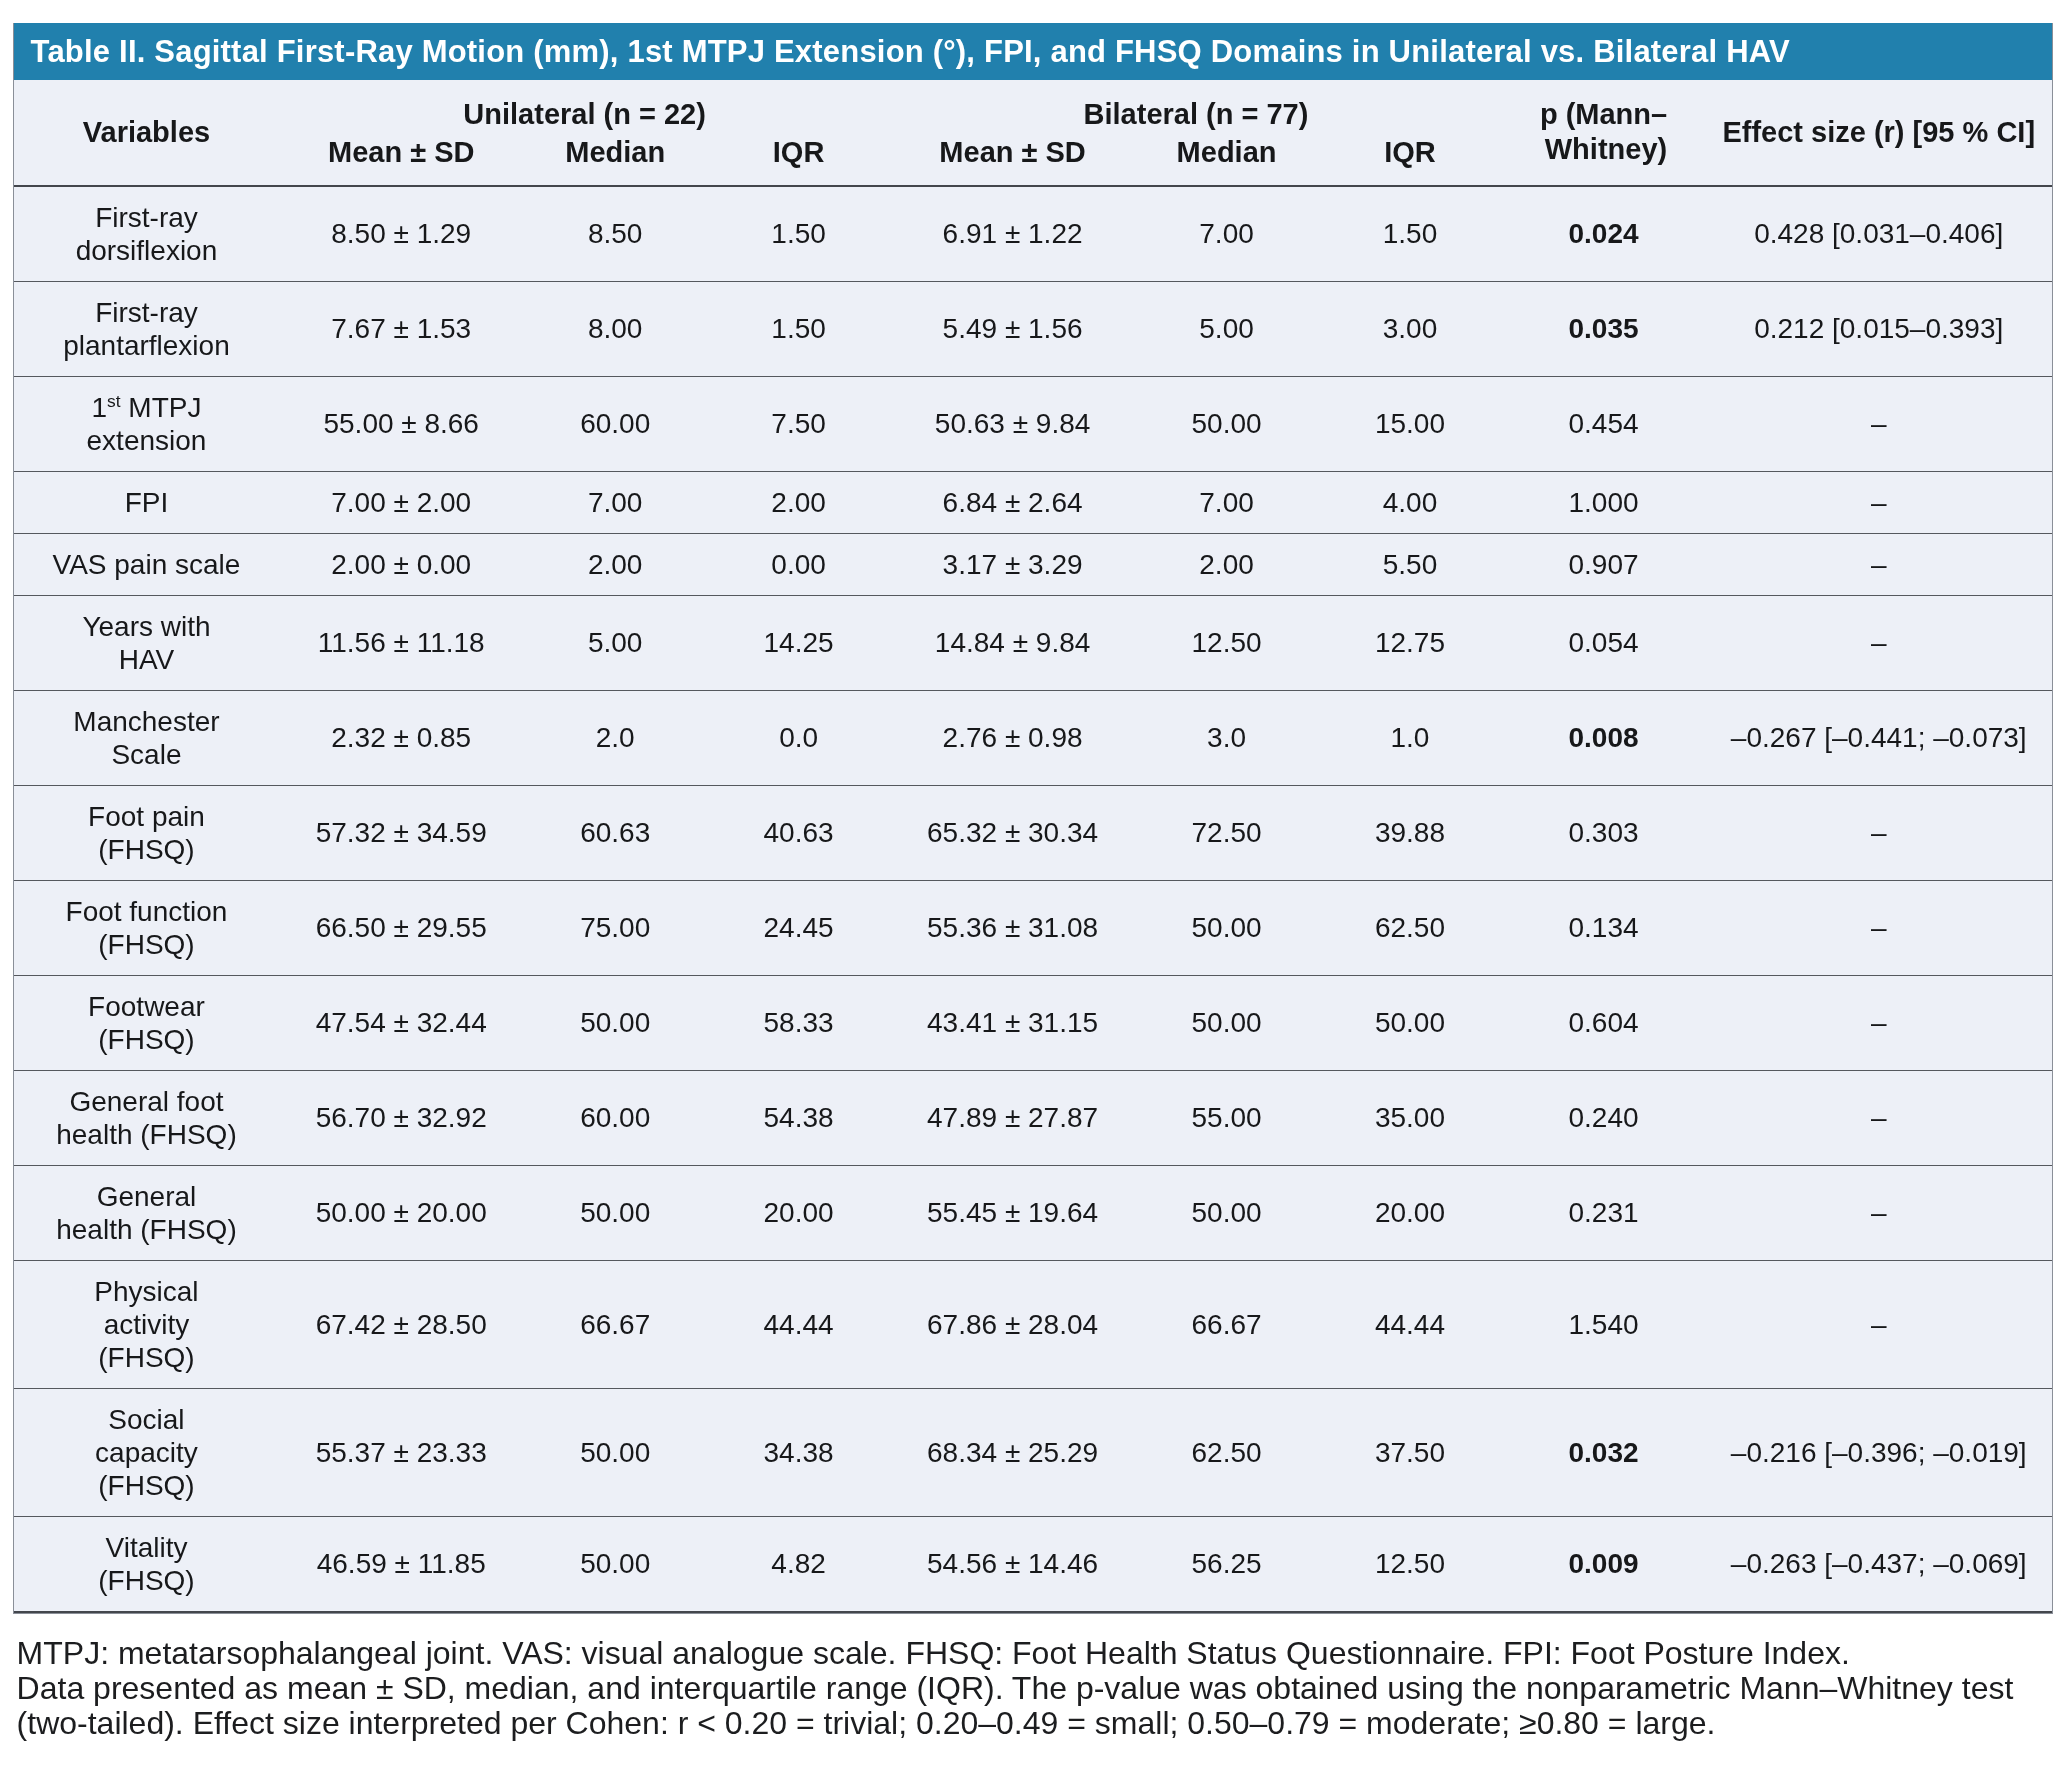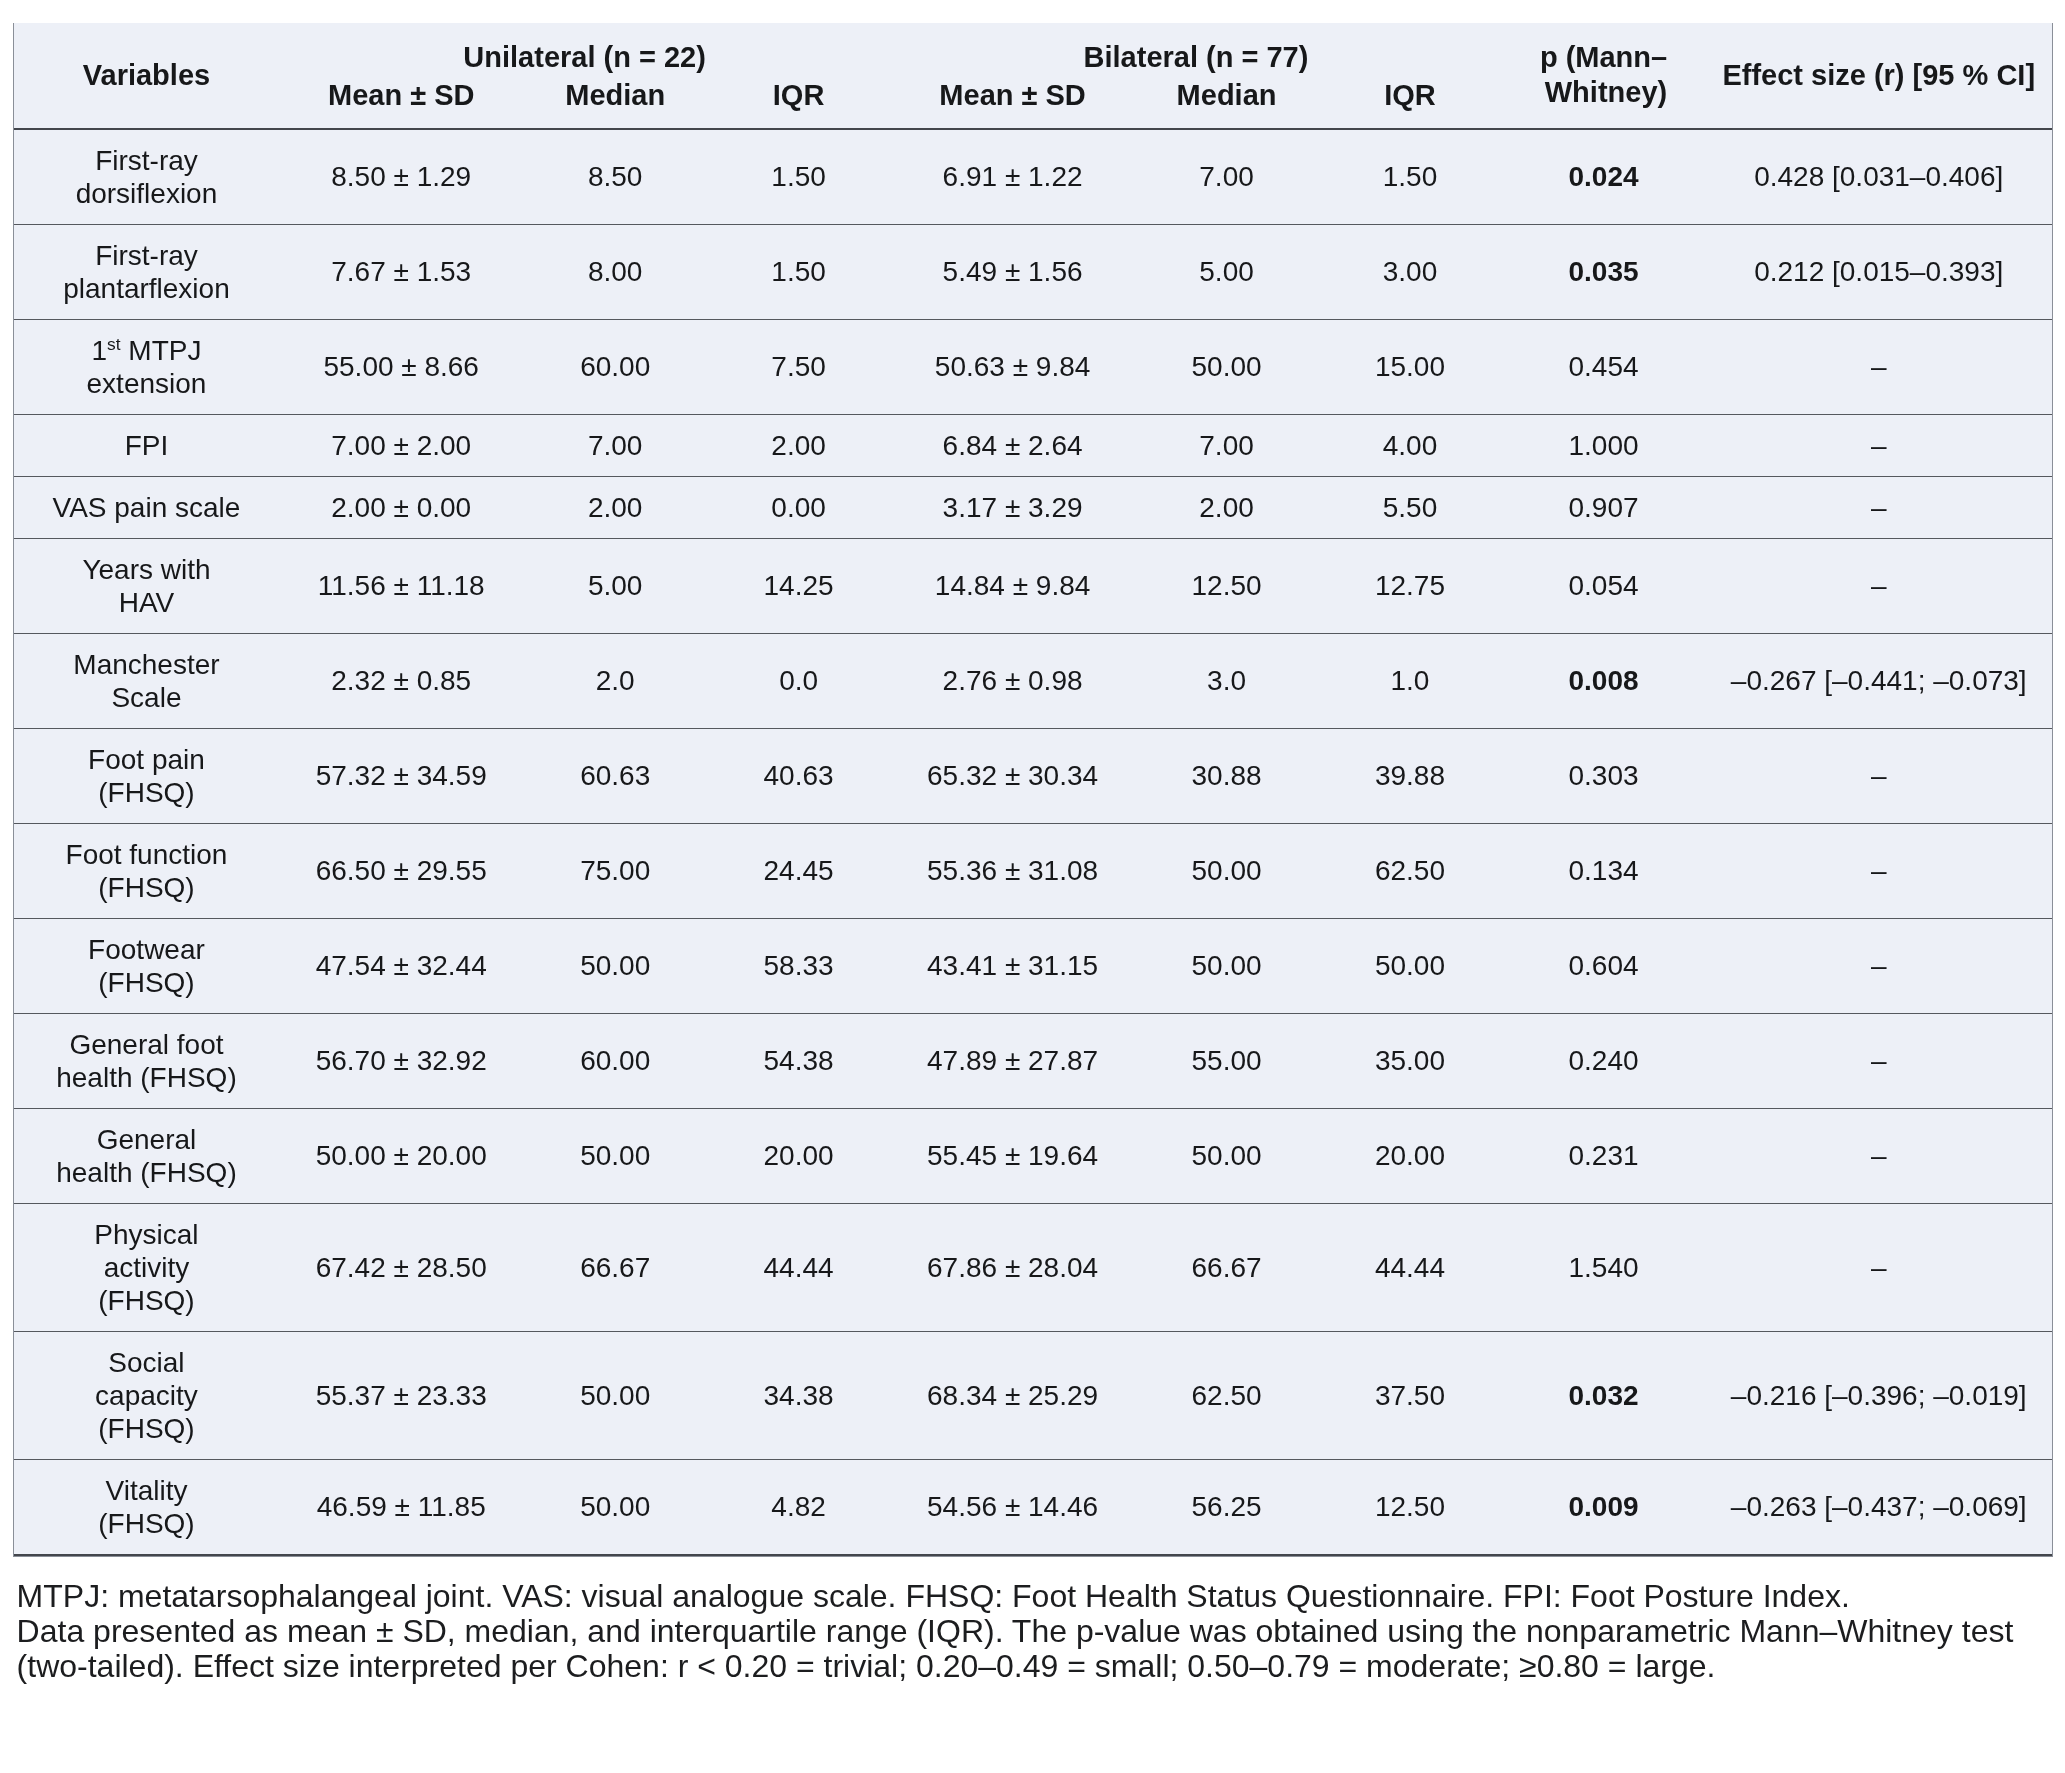--- a/index.html
+++ b/index.html
@@ -69,20 +69,21 @@
     font-size: 32px;
     line-height: 35px;
     color: #1c1d1f;
   }
   .footnotes p { margin: 0; }
 </style>
 </head>
 <body>
 
 <div class="table-wrap">
+  <div class="title-bar">Table II. Sagittal First-Ray Motion (mm), 1st MTPJ Extension (°), FPI, and FHSQ Domains in Unilateral vs. Bilateral HAV</div>
   <table>
     <colgroup>
       <col style="width:13%">
       <col style="width:12%">
       <col style="width:9%">
       <col style="width:9%">
       <col style="width:12%">
       <col style="width:9%">
       <col style="width:9%">
       <col style="width:10%">
@@ -183,21 +184,21 @@
           <td class="bi-iqr-col ">1.0</td>
           <td class="p-col p-cell bold">0.008</td>
           <td class="effect-col ">–0.267 [–0.441; –0.073]</td>
         </tr>
         <tr>
           <td class="variable-col ">Foot pain<br>(FHSQ)</td>
           <td class="uni-mean-sd-col ">57.32 ± 34.59</td>
           <td class="uni-median-col ">60.63</td>
           <td class="uni-iqr-col ">40.63</td>
           <td class="bi-mean-sd-col ">65.32 ± 30.34</td>
-          <td class="bi-median-col ">30.88</td>
+          <td class="bi-median-col ">72.50</td>
           <td class="bi-iqr-col ">39.88</td>
           <td class="p-col p-cell">0.303</td>
           <td class="effect-col ">–</td>
         </tr>
         <tr>
           <td class="variable-col ">Foot function<br>(FHSQ)</td>
           <td class="uni-mean-sd-col ">66.50 ± 29.55</td>
           <td class="uni-median-col ">75.00</td>
           <td class="uni-iqr-col ">24.45</td>
           <td class="bi-mean-sd-col ">55.36 ± 31.08</td>

